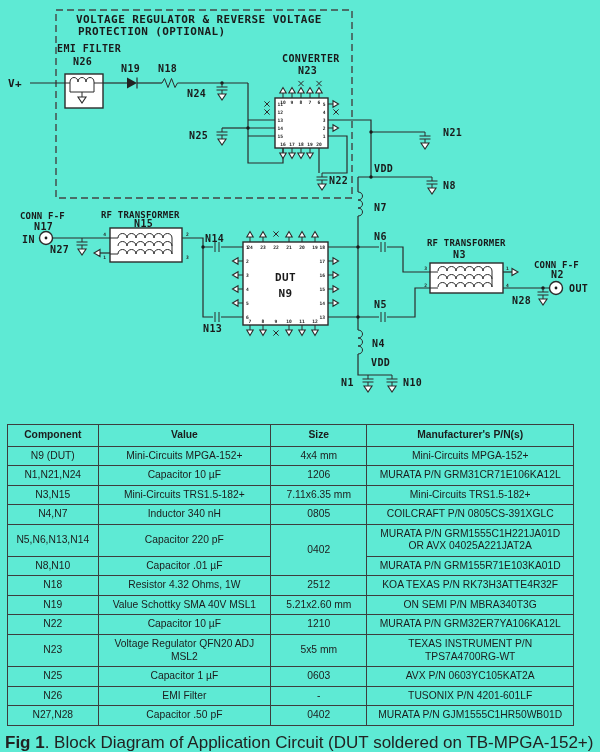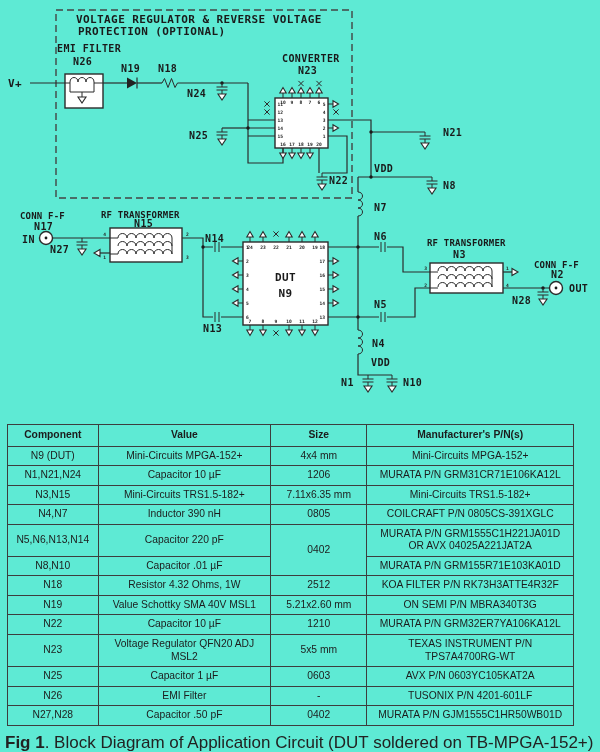--- a/index.html
+++ b/index.html
@@ -332,40 +332,40 @@
       <td>MURATA P/N GRM31CR71E106KA12L</td>
     </tr>
     <tr>
       <td class="c-comp">N3,N15</td>
       <td>Mini-Circuits TRS1.5-182+</td>
       <td>7.11x6.35 mm</td>
       <td>Mini-Circuits TRS1.5-182+</td>
     </tr>
     <tr>
       <td class="c-comp">N4,N7</td>
-      <td>Inductor 390 nH</td>
+      <td>Inductor 340 nH</td>
       <td>0805</td>
       <td>COILCRAFT P/N 0805CS-391XGLC</td>
     </tr>
     <tr>
       <td class="c-comp">N5,N6,N13,N14</td>
       <td>Capacitor 220 pF</td>
       <td rowspan="2">0402</td>
       <td>MURATA P/N GRM1555C1H221JA01D OR AVX 04025A221JAT2A</td>
     </tr>
     <tr>
       <td class="c-comp">N8,N10</td>
       <td>Capacitor .01 µF</td>
       <td>MURATA P/N GRM155R71E103KA01D</td>
     </tr>
     <tr>
       <td class="c-comp">N18</td>
       <td>Resistor 4.32 Ohms, 1W</td>
       <td>2512</td>
-      <td>KOA FILTER P/N RK73H3ATTE4R32F</td>
+      <td>KOA TEXAS P/N RK73H3ATTE4R32F</td>
     </tr>
     <tr>
       <td class="c-comp">N19</td>
       <td>Value Schottky SMA 40V MSL1</td>
       <td>5.21x2.60 mm</td>
       <td>ON SEMI P/N MBRA340T3G</td>
     </tr>
     <tr>
       <td class="c-comp">N22</td>
       <td>Capacitor 10 µF</td>

